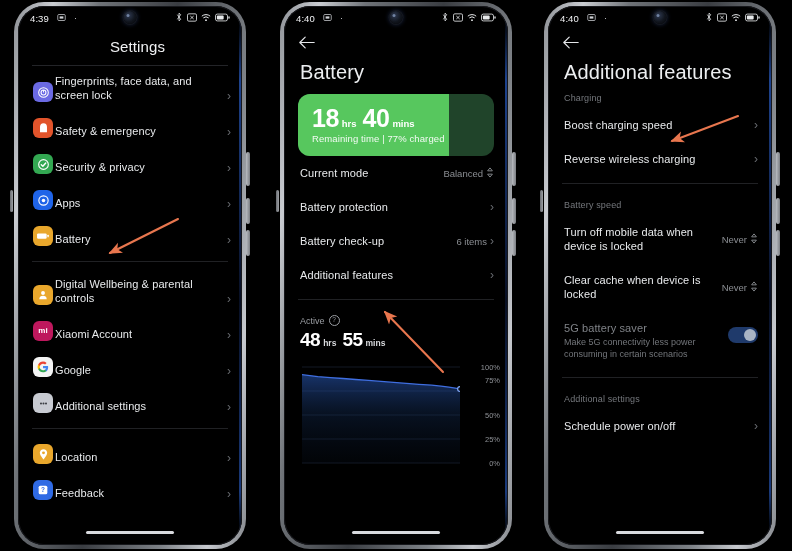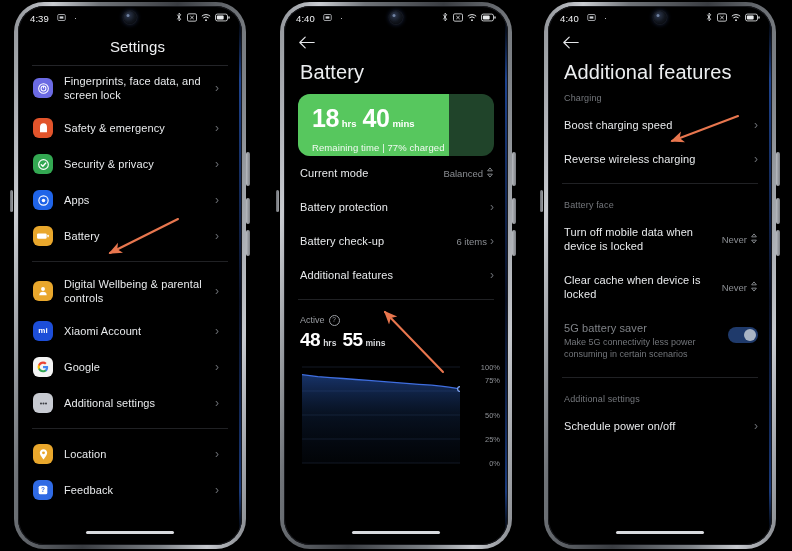--- a/index.html
+++ b/index.html
@@ -67,22 +67,22 @@
   }
   .centertitle{
     text-align:center;color:#f0f1f3;font-size:15px;font-weight:400;
     padding:10px 0 10px 15px;letter-spacing:.1px;
   }
   .toprule{height:1px;background:#232428;margin:0 14px;}
 
   
   .list{padding:0 0 0 0;}
   .row{
-    display:flex;align-items:center;gap:11px;
-    padding:8px 23px 8px 15px;min-height:30px;box-sizing:border-box;
+    display:flex;align-items:flex-end;gap:2px;
+    padding:8px 11px 8px 15px;min-height:30px;box-sizing:border-box;
   }
   .ico{
     width:20px;height:20px;border-radius:6px;flex:0 0 20px;
     display:flex;align-items:center;justify-content:center;
     font-size:11px;color:#fff;line-height:1;
   }
   .rowlabel{
     color:#e8eaec;font-size:11px;line-height:14px;flex:1 1 auto;letter-spacing:.1px;
   }
   .rowlabel.dim{color:#7f8287;}
@@ -98,29 +98,29 @@
   
   .batcard{
     margin:10px 14px 0 14px;height:62px;border-radius:12px;overflow:hidden;
     position:relative;background:#20442a;
   }
   .batfill{position:absolute;left:0;top:0;bottom:0;background:#57c75e;}
   .batcontent{position:relative;padding:12px 0 0 14px;}
   .bigtime{display:flex;align-items:baseline;color:#fff;}
   .bignum{font-size:25px;font-weight:700;line-height:1;letter-spacing:-.5px;}
   .bigunit{font-size:9.5px;margin:0 6px 0 3px;font-weight:700;}
-  .batsub{color:#f2fbf3;font-size:9.5px;margin-top:11px;letter-spacing:.1px;}
+  .batsub{color:#f2fbf3;font-size:9.5px;margin-top:2px;letter-spacing:.1px;}
 
   .brow{
     display:flex;align-items:center;padding:10px 14px 10px 16px;min-height:14px;
   }
   .brow .rowlabel{font-size:11px;}
 
   .activeblock{padding:8px 16px 0 16px;}
-  .activehdr{display:flex;align-items:flex-start;gap:4px;color:#9a9da2;font-size:9px;}
+  .activehdr{display:flex;align-items:center;gap:4px;color:#9a9da2;font-size:9px;}
   .qmark{
     width:9px;height:9px;border-radius:50%;border:1px solid #9a9da2;
     font-size:6.5px;line-height:8px;text-align:center;color:#9a9da2;
   }
   .activetime{display:flex;align-items:baseline;color:#fff;margin-top:4px;}
   .activetime .bignum{font-size:19px;font-weight:600;}
   .activetime .bigunit{font-size:8.5px;color:#d8dadd;}
 
   
   .chartwrap{position:relative;margin:10px 0 0 0;height:118px;}
@@ -262,21 +262,21 @@
             <div class="ico" style="background:#e9a72c">
               <svg width="12" height="12" viewBox="0 0 13 13">
                   <circle cx="6.5" cy="4.4" r="2.1" fill="#fff"></circle>
                   <path d="M2.5 11 C2.5 8.4 4.3 7.3 6.5 7.3 C8.7 7.3 10.5 8.4 10.5 11 Z" fill="#fff"></path>
                 </svg>
             </div>
             <div class="rowlabel">Digital Wellbeing &amp; parental controls</div>
             <div class="chev">›</div>
           </div>
           <div class="row">
-            <div class="ico" style="background:#1d4ed8;font-size:8px;font-weight:700">
+            <div class="ico" style="background:#be185d;font-size:8px;font-weight:700">
               <span>mi</span>
             </div>
             <div class="rowlabel">Xiaomi Account</div>
             <div class="chev">›</div>
           </div>
           <div class="row">
             <div class="ico" style="background:#f4f4f4">
               <svg width="12" height="12" viewBox="0 0 14 14">
                 <path d="M13 7.15 c0-.45-.04-.9-.12-1.32H7v2.5h3.38a2.9 2.9 0 0 1-1.25 1.9v1.6h2.02C12.33 10.75 13 9.1 13 7.15z" fill="#4285f4"></path>
                 <path d="M7 13.2c1.7 0 3.12-.56 4.15-1.52l-2.02-1.6c-.56.38-1.28.6-2.13.6-1.64 0-3.02-1.1-3.52-2.58H1.4v1.64A6.27 6.27 0 0 0 7 13.2z" fill="#34a853"></path>
@@ -533,21 +533,21 @@
         <div class="rowlabel">Boost charging speed</div>
         <div class="chev">›</div>
       </div>
       <div class="brow">
         <div class="rowlabel">Reverse wireless charging</div>
         <div class="chev">›</div>
       </div>
 
       <div class="divider"></div>
 
-      <div class="section">Battery face</div>
+      <div class="section">Battery speed</div>
       <div class="brow">
         <div class="rowlabel">Turn off mobile data when device is locked</div>
         <div class="rowvalue">Never</div>
         <div class="stepper">
           <svg width="8" height="11" viewBox="0 0 8 12">
               <path d="M4 1 L6.6 4.2 H1.4 Z M4 11 L6.6 7.8 H1.4 Z" fill="none" stroke="#8b8e93" stroke-width="1" stroke-linejoin="round"></path>
             </svg>
         </div>
       </div>
       <div class="brow">

